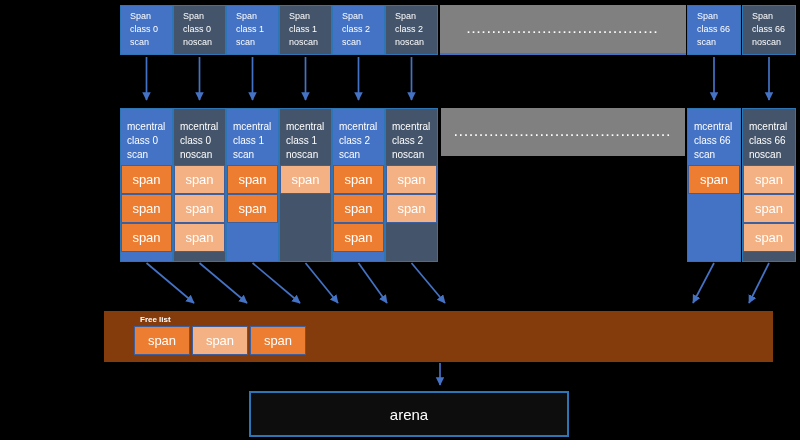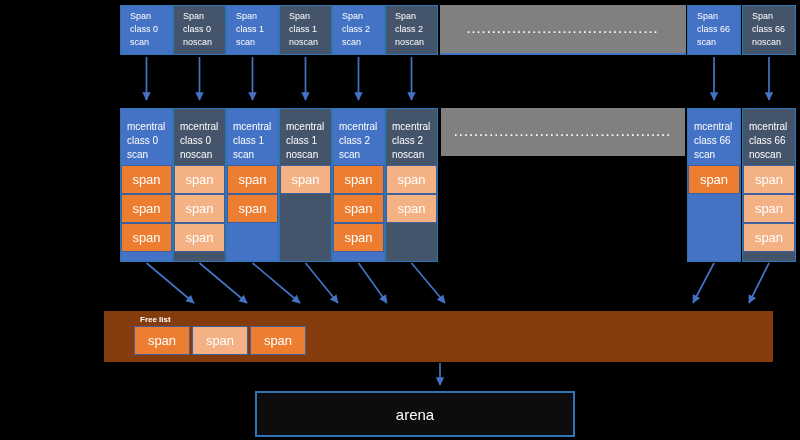--- a/index.html
+++ b/index.html
@@ -46,21 +46,21 @@
     position:absolute;left:36px;top:4px;font-size:8px;font-weight:bold;color:#fff;
   }
   .freelist-spans{
     position:absolute;left:30px;top:15px;display:flex;gap:2px;
   }
   .freelist-spans .fspan{
     width:56px;height:29px;box-sizing:border-box;border:1px solid #3d5f9d;
     display:flex;align-items:center;justify-content:center;font-size:13px;color:#fff;
   }
   .arena-box{
-    position:absolute;left:255px;top:391px;width:320px;height:46px;
+    position:absolute;left:249px;top:391px;width:320px;height:46px;
     box-sizing:border-box;background:#0d0d0d;border:2px solid #2E75B6;
     display:flex;align-items:center;justify-content:center;
     font-size:15px;color:#fff;
   }
   .arrow-layer{position:absolute;left:0;top:0;pointer-events:none;}
 </style>
 </head>
 <body>
 
 <div class="stage">

